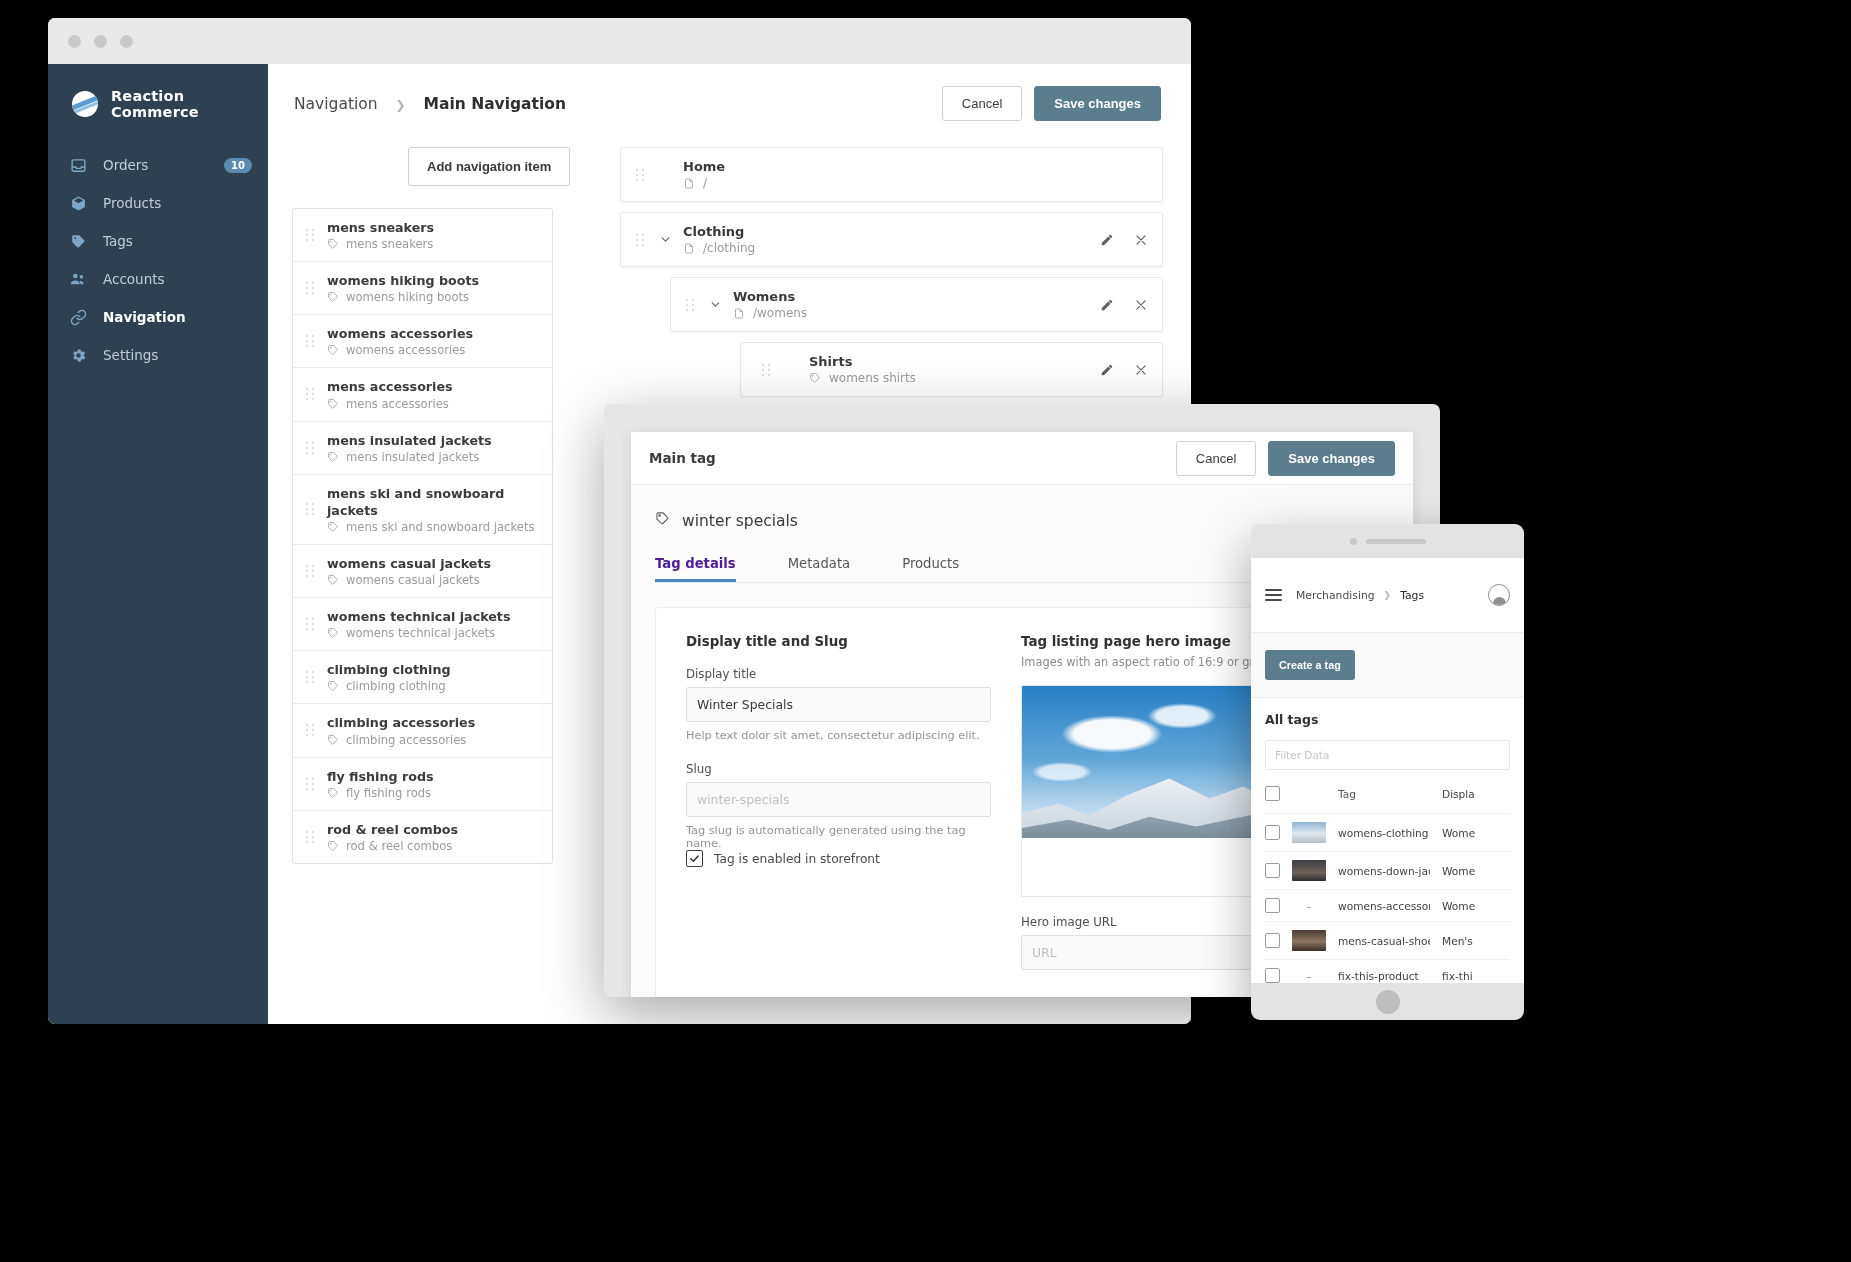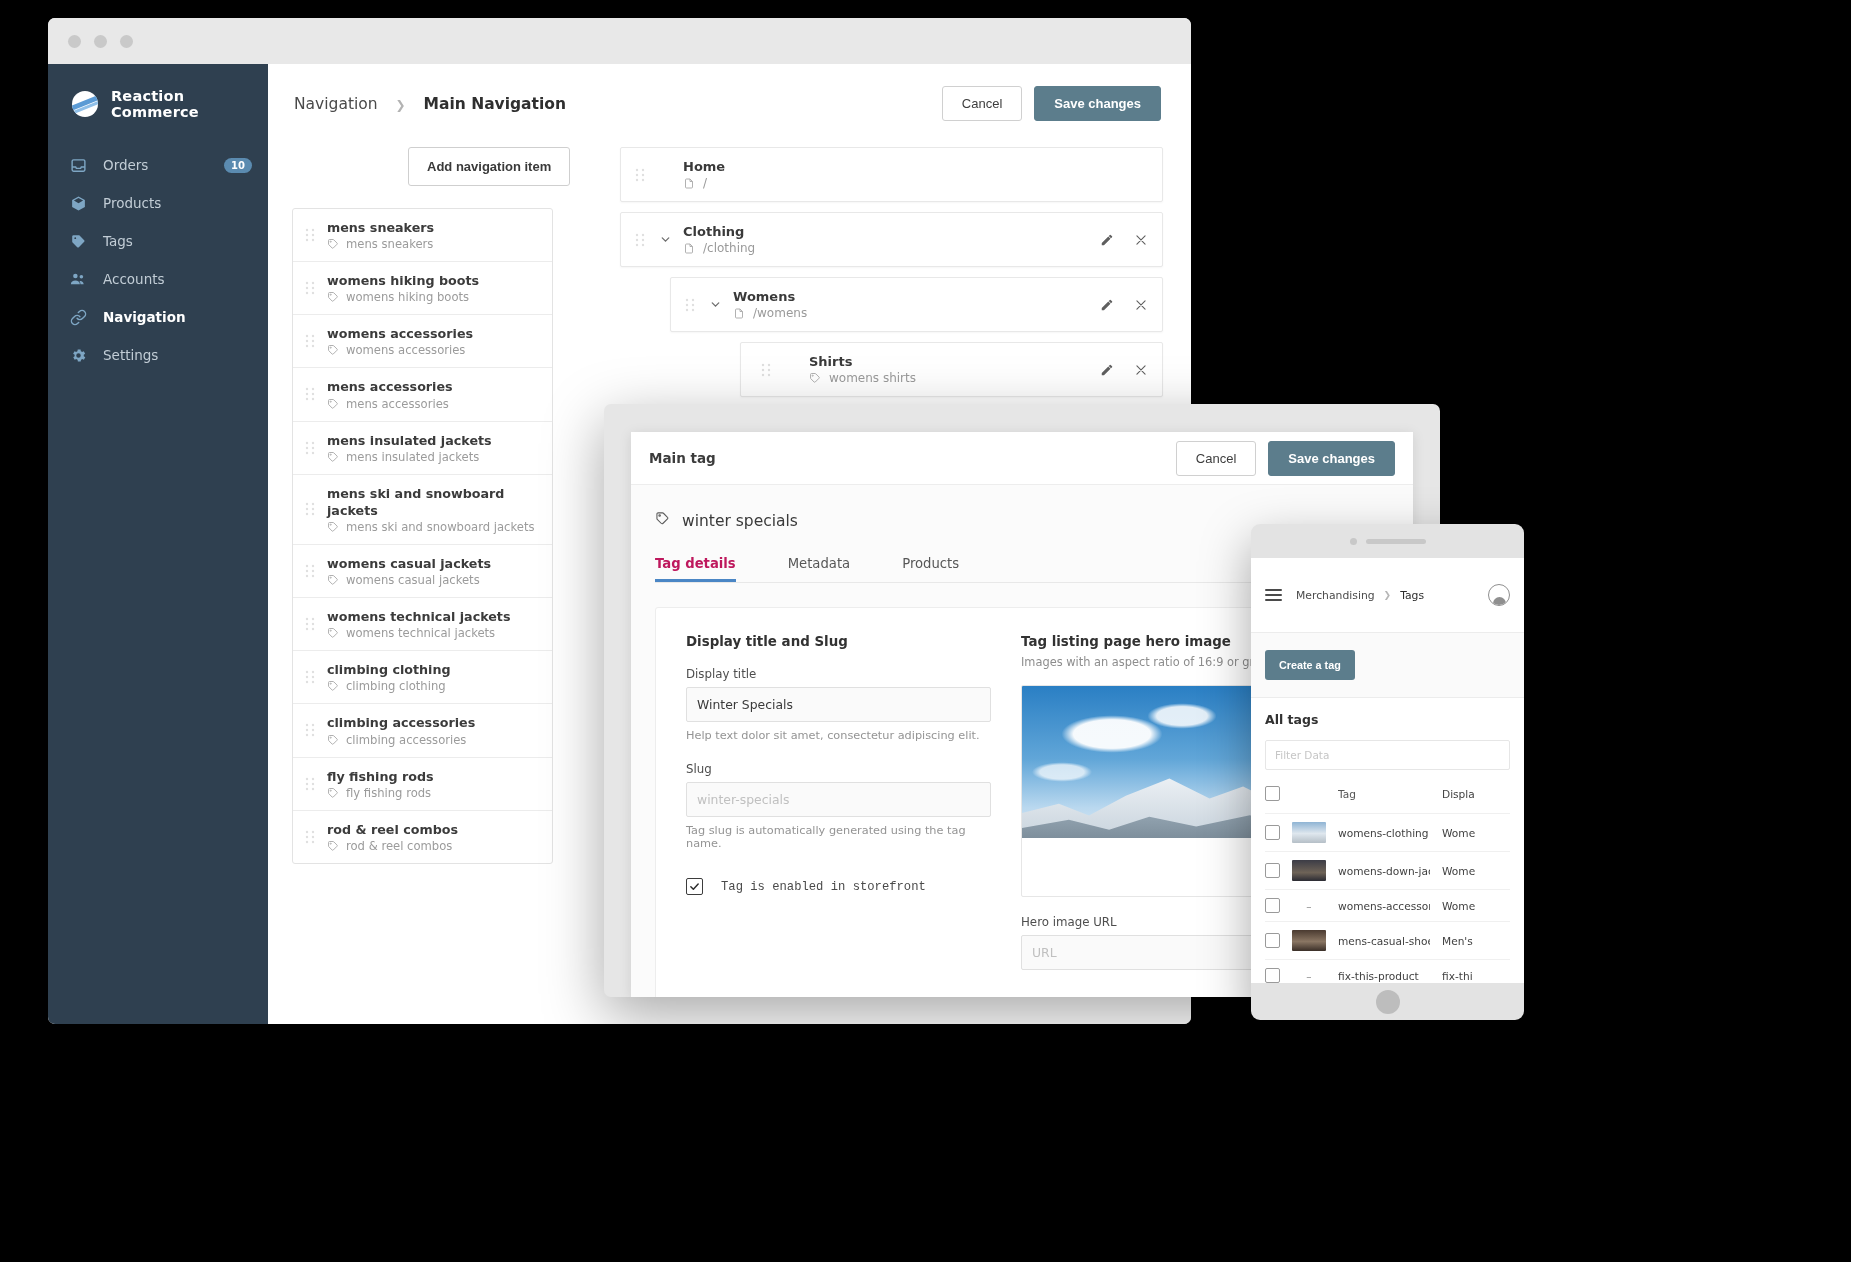--- a/index.html
+++ b/index.html
@@ -73,31 +73,31 @@
     box-shadow:0 18px 60px rgba(0,0,0,.35);
   }
   .w2-inner{position:absolute;left:27px;top:28px;width:782px;height:565px;background:#fbfbfb;box-shadow:0 2px 12px rgba(0,0,0,.10);}
   .w2-head{height:52px;background:#fff;border-bottom:1px solid #ededed;display:flex;align-items:center;padding:0 18px;}
   .w2-title{font-size:13.5px;font-weight:700;color:#3c3c3c;}
   .w2-btns{margin-left:auto;display:flex;gap:12px;}
   .w2-body{padding:26px 24px 0 24px;}
   .tagname{display:flex;align-items:center;gap:12px;font-size:15.5px;color:#3a3a3a;}
   .tabs{display:flex;gap:52px;margin-top:26px;border-bottom:1px solid #e8e8e8;}
   .tab{font-size:13.2px;color:#575757;padding-bottom:11px;cursor:pointer;}
-  .tab.active{font-weight:700;color:#be185d;box-shadow:inset 0 -3px 0 #4a86c5;}
+  .tab.active{font-weight:700;color:#4c1d95;box-shadow:inset 0 -3px 0 #4a86c5;}
   .card{margin-top:24px;background:#fff;border:1px solid #ededed;border-radius:3px;display:flex;padding:26px 30px 40px 30px;gap:30px;}
   .col-a{width:305px;flex:none;}
   .col-b{flex:1;}
   .sect-h{font-size:13.4px;font-weight:700;color:#323232;margin-bottom:18px;}
   .sect-sub{font-size:11.4px;color:#8d8d8d;margin-top:-12px;margin-bottom:16px;}
   .fld-l{font-size:11.8px;color:#4e4e4e;margin-bottom:6px;}
   .inp{width:100%;box-sizing:border-box;border:1px solid #e0e0e0;background:#fafafa;border-radius:2px;padding:9px 10px;font-size:12.4px;color:#3a3a3a;font-family:inherit;outline:none;}
   .inp::placeholder{color:#c0c0c0;}
   .hint{font-size:11.3px;color:#949494;margin-top:7px;}
-  .cbrow{display:flex;align-items:center;gap:18px;margin-top:28px;font-family:Liberation Mono, monospace;}
+  .cbrow{display:flex;align-items:center;gap:11px;}
   .cbox{width:15px;height:15px;border:1.6px solid #3d3d3d;border-radius:2px;display:flex;align-items:center;justify-content:center;flex:none;cursor:pointer;}
   .cblabel{font-size:12.2px;color:#4a4a4a;}
   .hero{margin-top:4px;height:210px;border:1px solid #e6e6e6;border-radius:2px;overflow:hidden;position:relative;background:#fff;}
   .hero-img{position:absolute;left:0;top:0;right:0;height:152px;
     background:
       radial-gradient(ellipse 70px 26px at 90px 48px, rgba(255,255,255,.95) 0 55%, rgba(255,255,255,0) 72%),
       radial-gradient(ellipse 46px 17px at 160px 30px, rgba(255,255,255,.85) 0 55%, rgba(255,255,255,0) 75%),
       radial-gradient(ellipse 40px 13px at 40px 86px, rgba(255,255,255,.7) 0 55%, rgba(255,255,255,0) 75%),
       linear-gradient(#2a7fc4 0%, #61a6d8 48%, #b9d8ef 80%, #dfeaf4 100%);
   }

